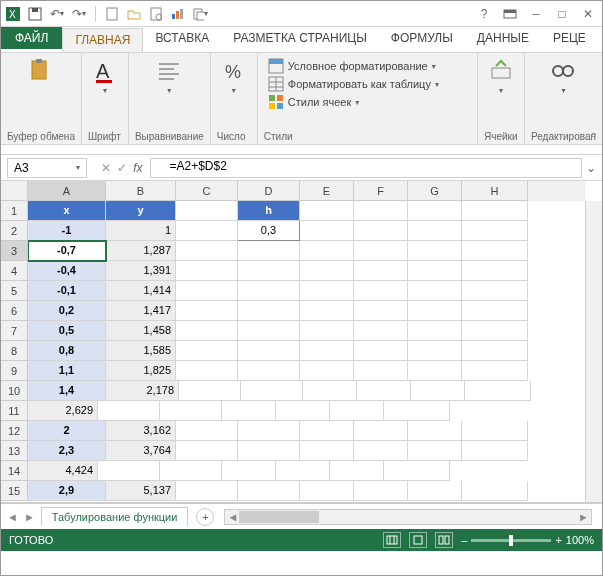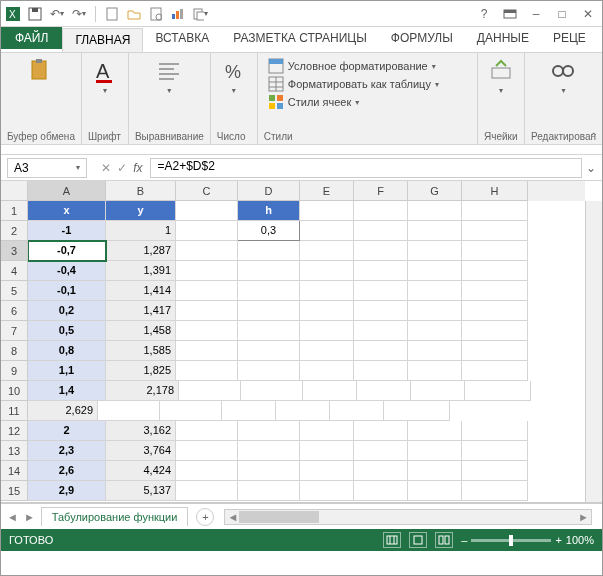--- a/index.html
+++ b/index.html
@@ -6,36 +6,36 @@
 body{width:603px;height:576px;background:#fff;overflow:hidden;font-size:12px;border:1px solid #999;position:relative}
 .qat{height:26px;background:#fff;border-bottom:1px solid #d4d4d4;display:flex;align-items:center;padding:0 4px;gap:6px}
 .qat .ico{width:16px;height:16px;display:flex;align-items:center;justify-content:center;color:#666}
 .qat .sep{width:1px;height:16px;background:#ccc;margin:0 2px}
 .qat-right{margin-left:auto;display:flex;align-items:center;gap:6px}
 .winbtn{width:20px;height:20px;display:flex;align-items:center;justify-content:center;color:#666;font-size:12px}
 .winbtn.close{color:#666}
 .tabs{height:26px;background:#fff;display:flex;align-items:flex-start;border-bottom:1px solid #d4d4d4}
 .tab{padding:4px 12px;font-size:12px;color:#444;cursor:pointer;display:flex;align-items:center}
 .tab.file{background:#217346;color:#fff;padding:4px 14px}
-.tab.active{border:1px solid #d4d4d4;border-bottom:1px solid #f1f1f1;background:#f1f1f1;color:#000000;position:relative;top:1px}
+.tab.active{border:1px solid #d4d4d4;border-bottom:1px solid #f1f1f1;background:#f1f1f1;color:#a16207;position:relative;top:1px}
 .ribbon{height:92px;background:#f1f1f1;border-bottom:1px solid #d4d4d4;display:flex;position:relative}
 .group{border-right:1px solid #d4d4d4;padding:3px 6px 2px;display:flex;flex-direction:column;justify-content:space-between}
 .group-title{font-size:10px;color:#666;margin-top:2px}
 .big-btn{display:flex;flex-direction:column;align-items:center;padding:2px 4px;cursor:pointer;gap:2px}
 .big-btn .bi{width:26px;height:26px}
 .dd{font-size:8px;color:#666}
 .styles-list{display:flex;flex-direction:column;gap:2px;padding:2px 4px}
 .style-row{display:flex;align-items:center;gap:4px;font-size:11px;color:#444;cursor:pointer;white-space:nowrap}
 .style-row .si{width:16px;height:16px;flex-shrink:0}
 .collapse{position:absolute;right:4px;bottom:2px;color:#666;font-size:10px;cursor:pointer}
 .fbar{height:26px;background:#fff;border-bottom:1px solid #d4d4d4;display:flex;align-items:center}
 .namebox{width:80px;height:20px;border:1px solid #ccc;margin:0 6px;padding:0 6px;font-size:12px;display:flex;align-items:center;justify-content:space-between}
 .fx-btns{display:flex;gap:6px;padding:0 8px;color:#999;align-items:center}
 .fx-label{font-style:italic;color:#666}
-.fx-input{flex:1;height:20px;border:1px solid #ccc;padding:0 6px;font-size:12px;margin-right:20px}
+.fx-input{flex:1;height:20px;border:1px solid #ccc;padding:0 18px;font-size:12px;margin-right:20px}
 .fx-expand{position:absolute;right:6px;color:#666}
 .grid-area{position:relative;height:322px;overflow:hidden;display:flex;border-bottom:1px solid #ccc}
 .corner{width:27px;height:20px;background:#f0f0f0;border-right:1px solid #ccc;border-bottom:1px solid #ccc;position:absolute;top:0;left:0;z-index:3}
 .colheads{position:absolute;top:0;left:27px;right:17px;height:20px;display:flex;background:#f0f0f0;z-index:2}
 .ch{border-right:1px solid #ccc;border-bottom:1px solid #ccc;text-align:center;font-size:11px;line-height:20px;color:#444}
 .ch.sel{background:#d5d5d5}
 .rowheads{position:absolute;top:20px;left:0;width:27px;background:#f0f0f0;z-index:2}
 .rh{height:20px;border-right:1px solid #ccc;border-bottom:1px solid #ccc;text-align:center;font-size:11px;line-height:20px;color:#444}
 .rh.sel{background:#d5d5d5}
 .cells{position:absolute;top:20px;left:27px;right:17px;bottom:0}
@@ -418,21 +418,20 @@
         <div class="cell dx" style="width: 78px;">2,3</div>
         <div class="cell dy" style="width: 70px;">3,764</div>
         <div class="cell" style="width: 62px;"></div>
         <div class="cell" style="width: 62px;"></div>
         <div class="cell" style="width: 54px;"></div>
         <div class="cell" style="width: 54px;"></div>
         <div class="cell" style="width: 54px;"></div>
         <div class="cell" style="width: 66px;"></div>
       </div>
       <div class="row">
-        <div class="cell dx" style="width: 78px;">2,6</div>
         <div class="cell dy" style="width: 70px;">4,424</div>
         <div class="cell" style="width: 62px;"></div>
         <div class="cell" style="width: 62px;"></div>
         <div class="cell" style="width: 54px;"></div>
         <div class="cell" style="width: 54px;"></div>
         <div class="cell" style="width: 54px;"></div>
         <div class="cell" style="width: 66px;"></div>
       </div>
       <div class="row">
         <div class="cell dx" style="width: 78px;">2,9</div>

